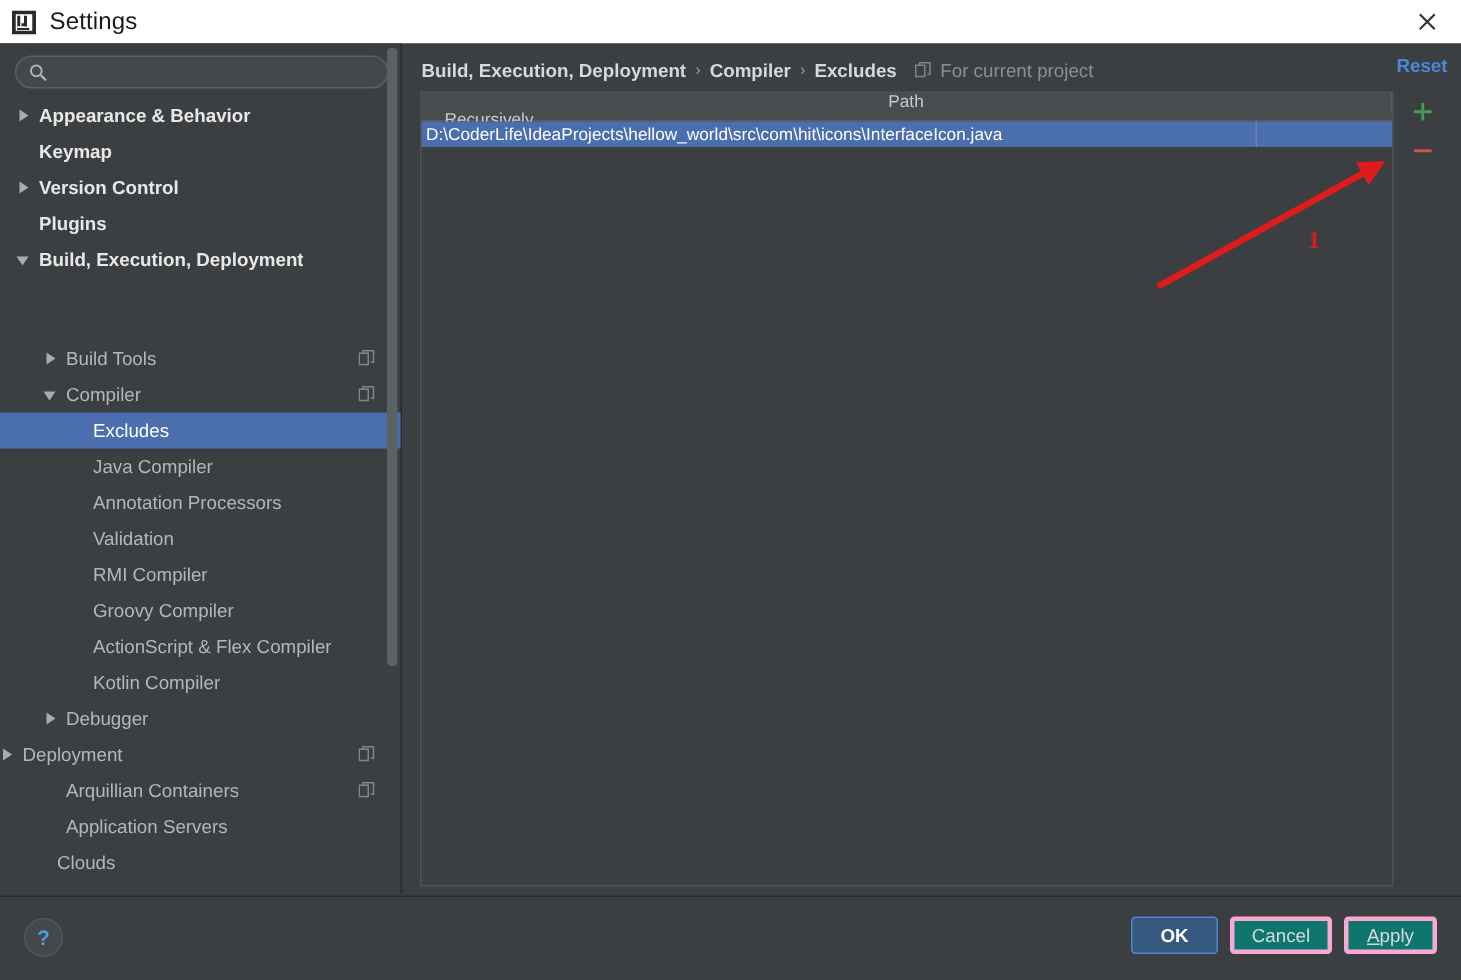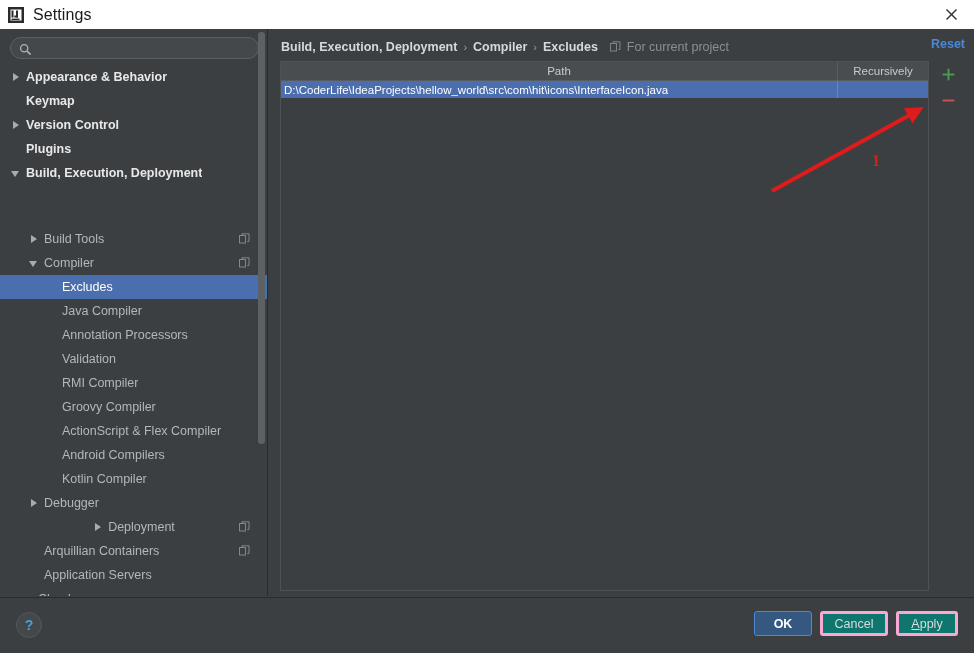--- a/index.html
+++ b/index.html
@@ -99,21 +99,21 @@
   .reset-link {
     position: absolute; right: 9px; top: 8px; font-size: 12.5px;
     color: #4a88d8; font-weight: bold; cursor: pointer;
   }
 
   
   .tablewrap {
     position: absolute; left: 12px; top: 32px; width: 649px; height: 530px;
     border: 1px solid #4e5254; background: #3c3f41;
   }
-  .thead { display: flex; height: 19px; background: #4a4d4f; border-bottom: 1px solid #5a5d5f; }
+  .thead { display: flex; height: 19px; background: #4a4d4f; border-bottom: 1px solid #5a5d5f; flex-direction: column; }
   .th {
     font-size: 11.5px; color: #c8cbce; display: flex; align-items: center;
     justify-content: center; cursor: pointer;
   }
   .th-path { flex: 1; border-right: 1px solid #5a5d5f; }
   .th-rec { width: 90px; }
   .trow { display: flex; height: 17px; }
   .trow.selected .td { background: #4b6eaf; }
   .td { font-size: 11.5px; color: #ffffff; display: flex; align-items: center; }
   .td-path { flex: 1; padding-left: 3px; border-right: 1px solid #6d83b3; overflow: hidden; white-space: nowrap; }
@@ -255,31 +255,27 @@
         <div class="tree-item" style="padding-left: 47px;">
           <span class="tw"></span>
           <span class="tree-label">Groovy Compiler</span>
         </div>
         <div class="tree-item" style="padding-left: 47px;">
           <span class="tw"></span>
           <span class="tree-label">ActionScript &amp; Flex Compiler</span>
         </div>
         <div class="tree-item" style="padding-left: 47px;">
           <span class="tw"></span>
-          <span class="tree-label">Android Compilers</span>
-        </div>
-        <div class="tree-item" style="padding-left: 47px;">
-          <span class="tw"></span>
           <span class="tree-label">Kotlin Compiler</span>
         </div>
         <div class="tree-item" style="padding-left: 29px;">
           <span class="tw collapsed"></span>
           <span class="tree-label">Debugger</span>
         </div>
-        <div class="tree-item" style=" justify-content: center;">
+        <div class="tree-item" style="">
           <span class="tw collapsed"></span>
           <span class="tree-label">Deployment</span>
           <span class="proj-icon"><svg width="11" height="11" viewBox="0 0 11 11">
               <rect x="0.5" y="2.5" width="6" height="7.5" fill="none" stroke="#9da0a3" stroke-width="1"></rect>
               <path d="M3 2.5 V0.8 H10 V8.5 H8.2" fill="none" stroke="#9da0a3" stroke-width="1"></path>
             </svg></span>
         </div>
         <div class="tree-item" style="padding-left: 29px;">
           <span class="tw"></span>
           <span class="tree-label">Arquillian Containers</span>

